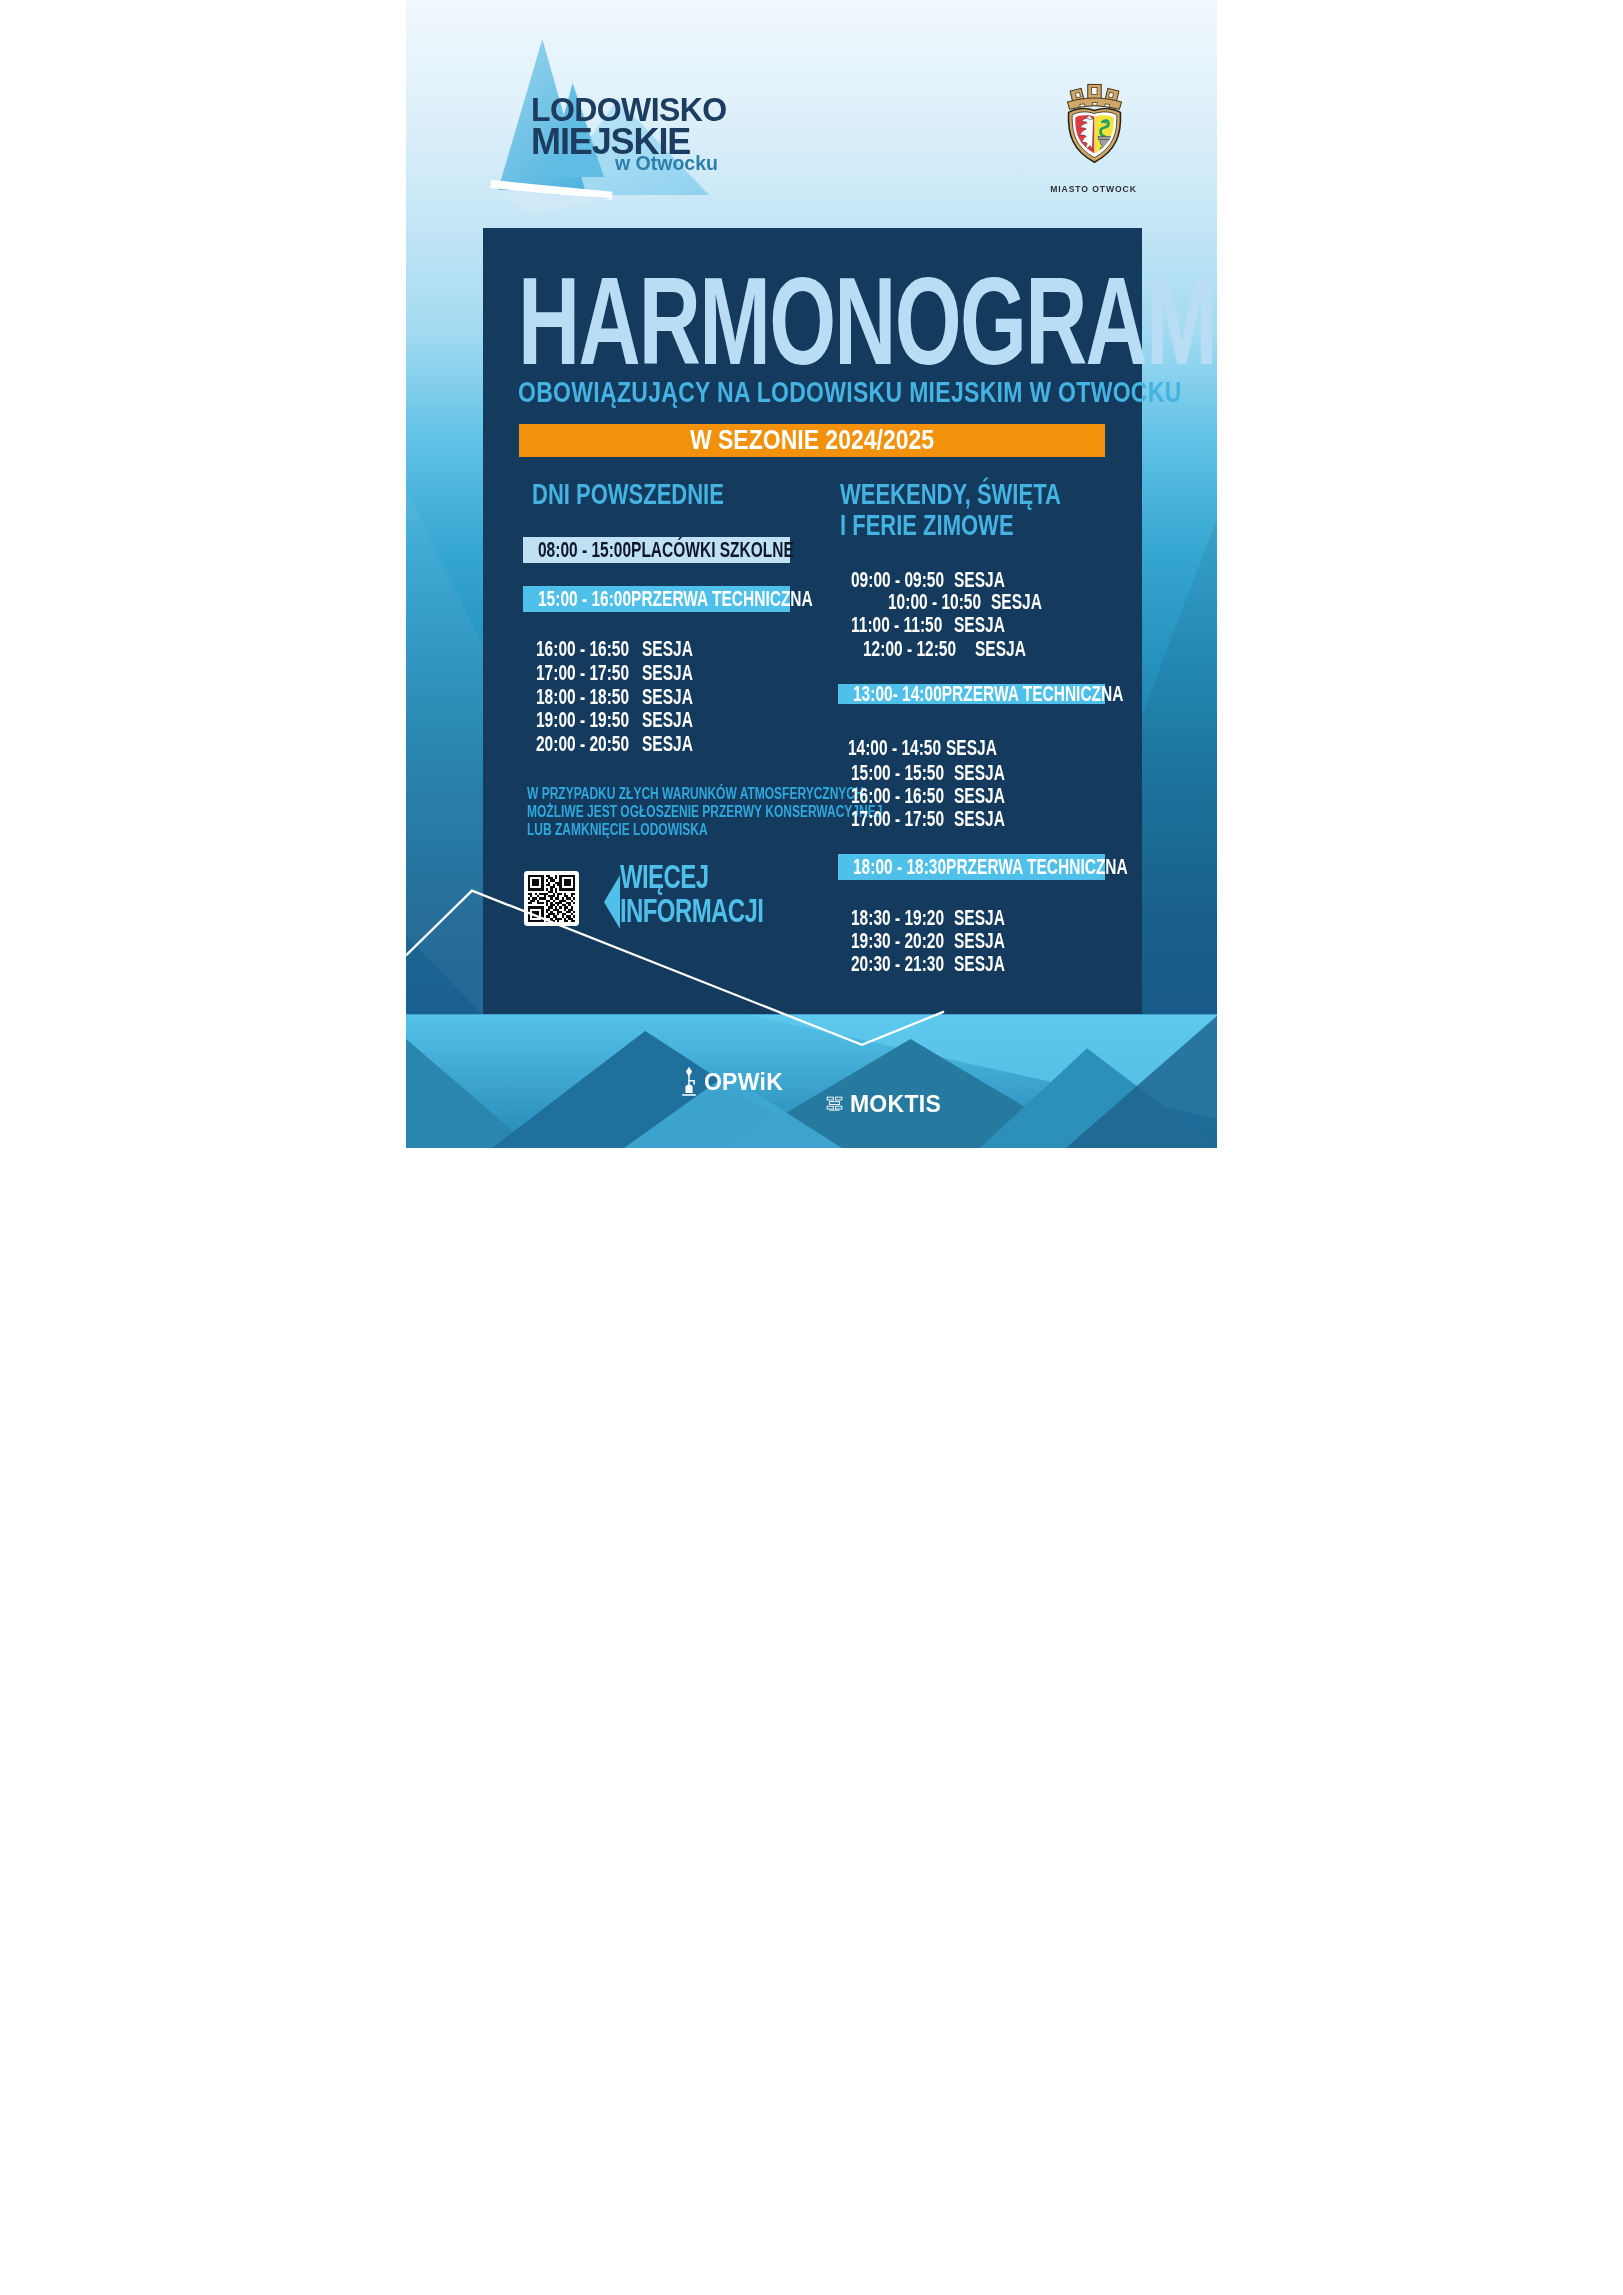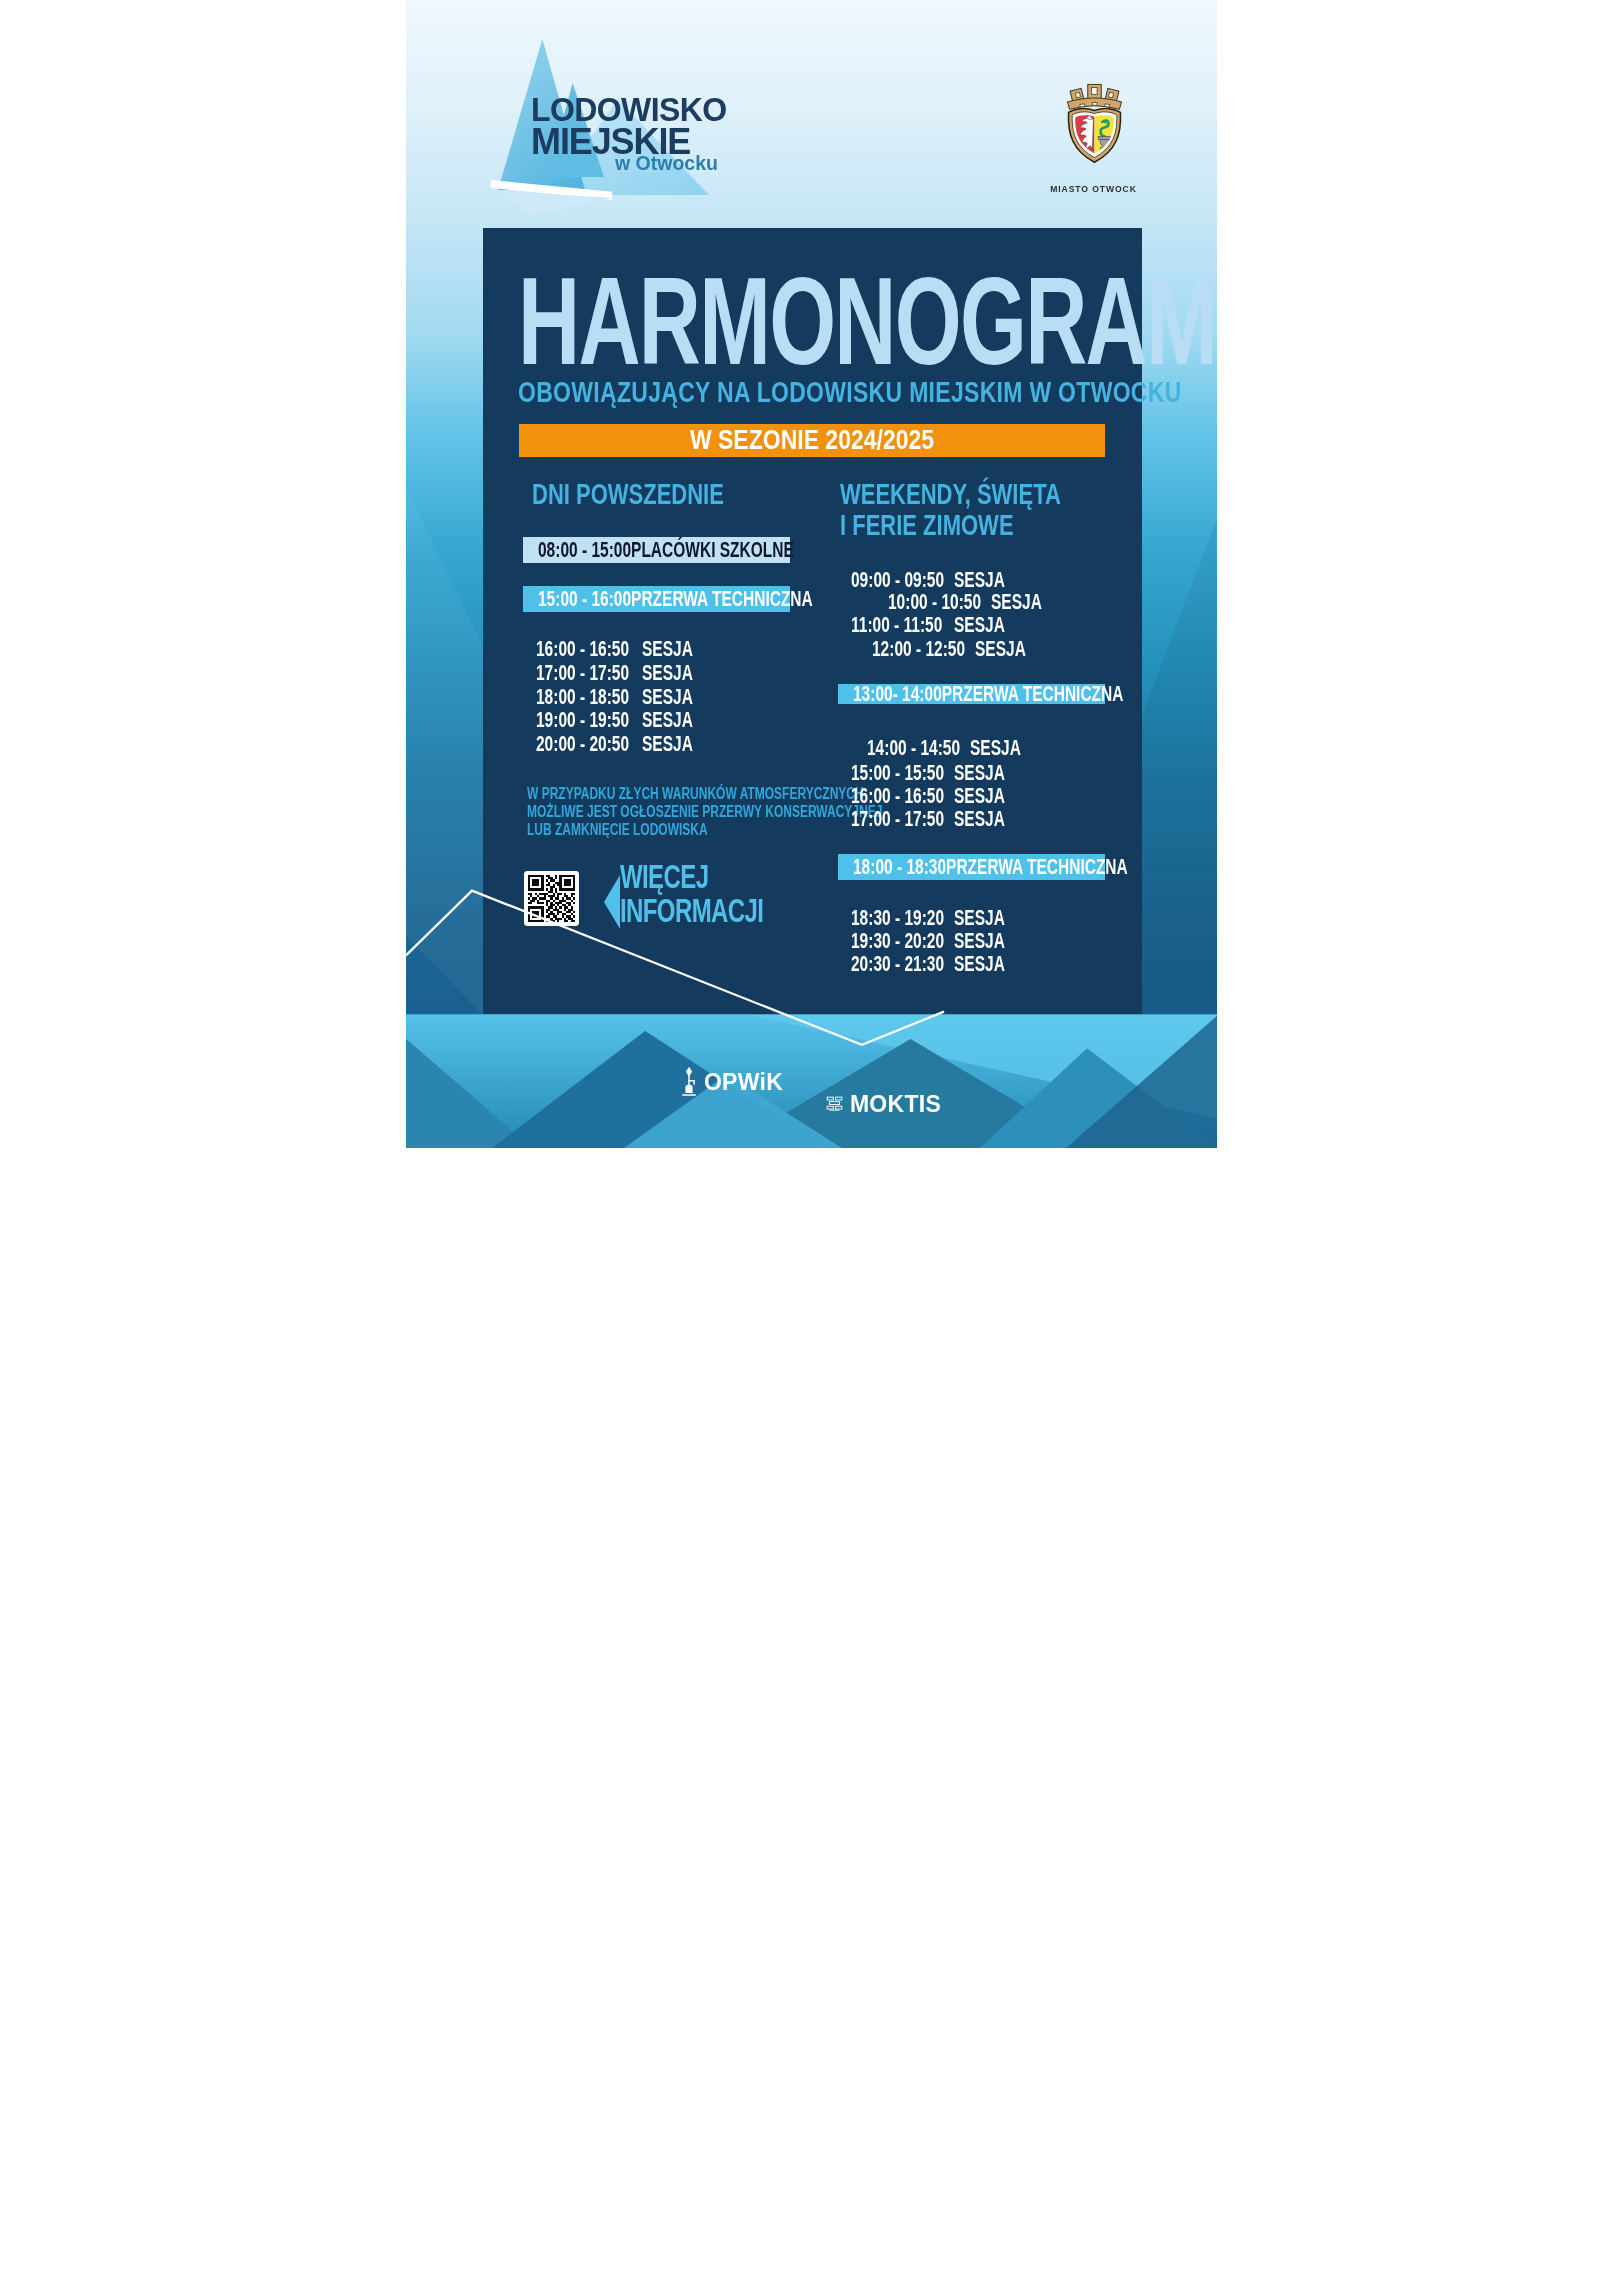--- a/index.html
+++ b/index.html
@@ -422,31 +422,31 @@
       <span class="lbl">SESJA</span>
     </div>
     <div class="srow right" style="left:368px;top:362px;margin-left:37px;">
       <span class="time">10:00 - 10:50</span>
       <span class="lbl">SESJA</span>
     </div>
     <div class="srow right" style="left:368px;top:385px;">
       <span class="time">11:00 - 11:50</span>
       <span class="lbl">SESJA</span>
     </div>
-    <div class="srow right" style="left:389px;top:409px;">
+    <div class="srow right" style="left:380px;top:409px;gap:9px;">
       <span class="time">12:00 - 12:50</span>
       <span class="lbl">SESJA</span>
     </div>
 
     <div class="hbar bright wright" style="left:355px;top:456px;width:267px;height:20px;">
       <span class="time">13:00- 14:00</span>
       <span class="lbl">PRZERWA TECHNICZNA</span>
     </div>
 
-    <div class="srow right" style="left:384px;top:508px;">
+    <div class="srow right" style="left:360px;top:508px;text-align:center;">
       <span class="time">14:00 - 14:50</span>
       <span class="lbl">SESJA</span>
     </div>
     <div class="srow right" style="left:368px;top:533px;">
       <span class="time">15:00 - 15:50</span>
       <span class="lbl">SESJA</span>
     </div>
     <div class="srow right" style="left:368px;top:556px;">
       <span class="time">16:00 - 16:50</span>
       <span class="lbl">SESJA</span>

